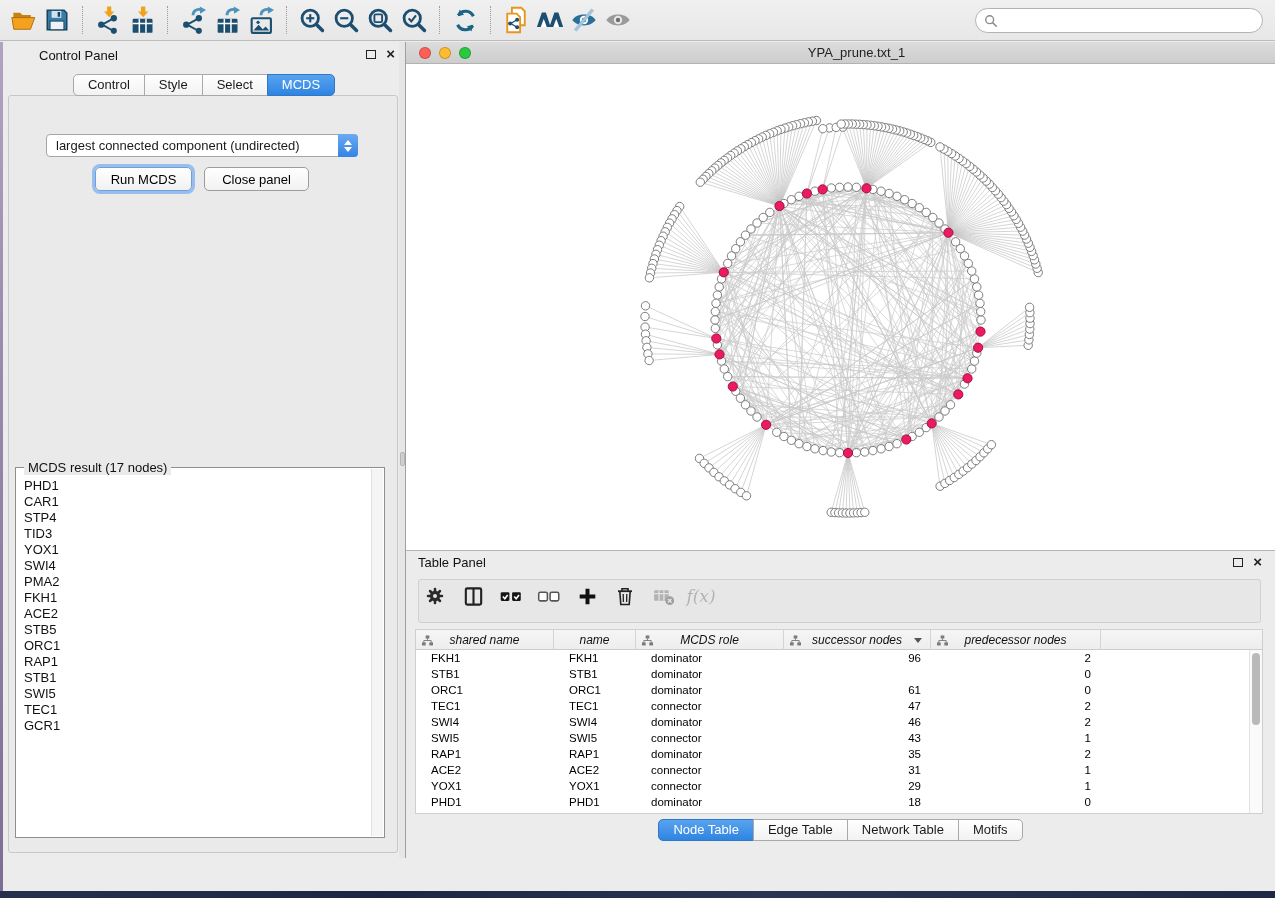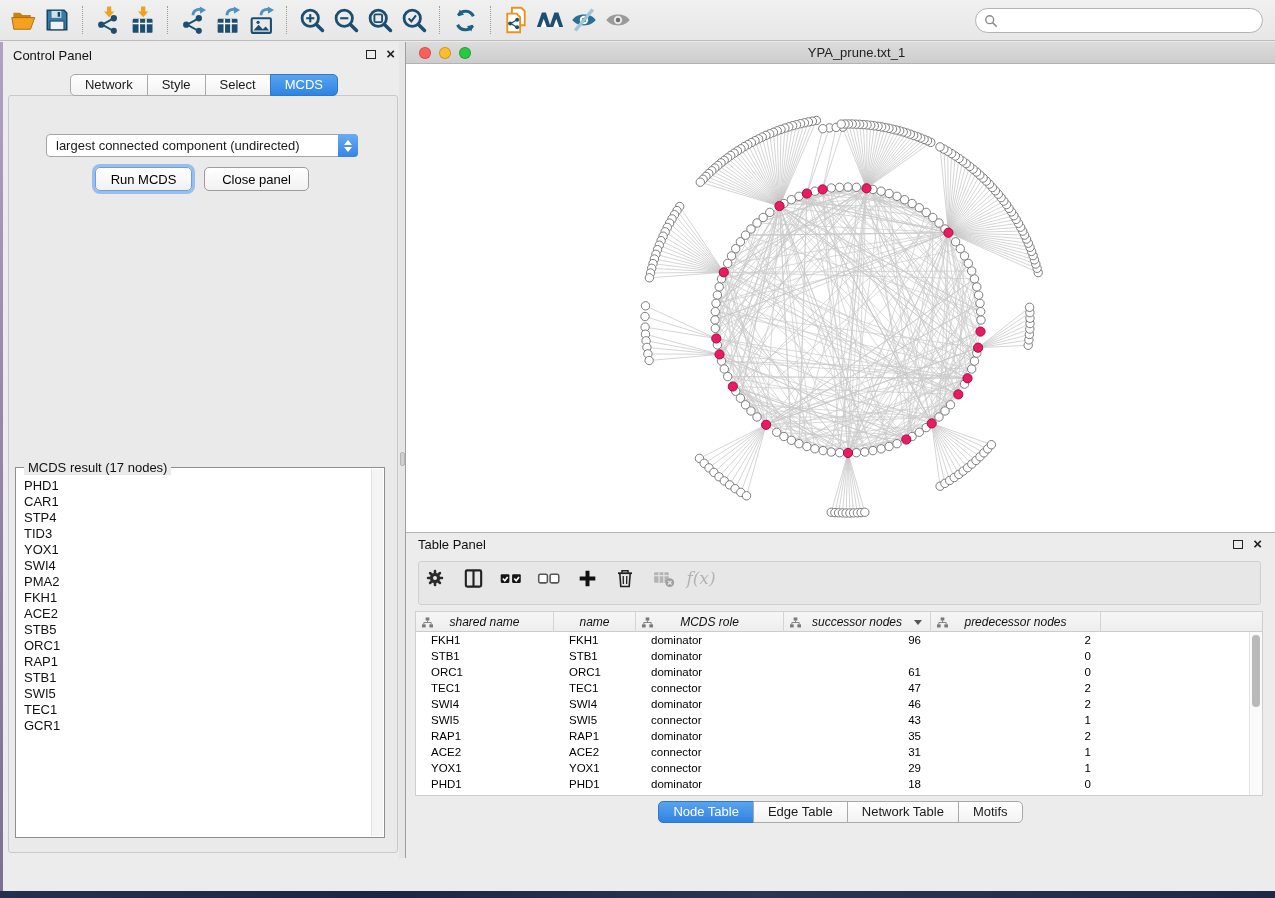--- a/index.html
+++ b/index.html
@@ -13,21 +13,21 @@
   .ticon svg { display:block; }
   .tsep { width:1px; height:28px; border-left:1px dotted #9a9a9a; margin:0 8px; }
   .searchbox { position:absolute; right:12px; top:8px; width:288px; height:25px; background:#fff; border:1px solid #b3b3b3; border-radius:13px; display:flex; align-items:center; padding-left:8px; }
   .searchbox input { border:none; outline:none; flex:1; height:20px; font-size:12px; background:transparent; margin-left:5px; }
 
   
   .purple-strip { position:absolute; left:0; top:42px; width:3px; height:849px; background:linear-gradient(#b2a2c2,#9a87ac 40%,#7d6f94); }
 
   
   .control-panel { position:absolute; left:3px; top:42px; width:402px; height:817px; background:#ececec; }
-  .cp-header { position:relative; height:28px; line-height:28px; padding-left:10px; font-size:13px; color:#111; }
+  .cp-header { position:relative; height:28px; line-height:28px; padding-left:10px; font-size:13px; color:#111;margin-left:26px; }
   .win-btns { position:absolute; right:10px; top:7px; display:flex; gap:10px; align-items:center; }
   .float-btn { width:10px; height:9px; border:1.5px solid #222; display:inline-block; cursor:pointer; background:transparent; }
   .close-btn { font-size:15px; font-weight:700; color:#222; line-height:10px; cursor:pointer; background:none; border:none; }
   .cp-tabs { position:absolute; left:0; top:32px; width:100%; display:flex; justify-content:center; z-index:2; }
   .seg-tab { height:22px; line-height:20px; padding:0 14px; background:linear-gradient(#ffffff,#f2f2f2); border:1px solid #a9a9a9; margin-left:-1px; font-size:13px; color:#1a1a1a; cursor:pointer; }
   .seg-tab:first-child { border-radius:5px 0 0 5px; margin-left:0; }
   .seg-tab:last-child { border-radius:0 5px 5px 0; }
   .seg-tab.selected { background:linear-gradient(#58a3ef,#2f84e2); color:#fff; border-color:#2f77c9; }
   .cp-content { position:absolute; left:5px; top:53px; width:390px; height:758px; background:#eaeaea; border:1px solid #c8c8c8; border-radius:3px; }
   .opt-label { position:absolute; top:18px; left:0; width:100%; text-align:center; font-size:13px; }
@@ -52,21 +52,21 @@
   
   .network-window { position:absolute; left:406px; top:42px; width:869px; height:523px; background:#fff; }
   .net-titlebar { position:relative; height:22px; background:linear-gradient(#dcdcdc,#cdcdcd); border-bottom:1px solid #b2b2b2; }
   .net-title { position:absolute; left:16px; width:100%; text-align:center; line-height:22px; font-size:13px; color:#222; }
   .traffic { position:absolute; left:13px; top:5px; display:flex; gap:8px; }
   .tl { width:12px; height:12px; border-radius:50%; border:0.5px solid rgba(0,0,0,.2); cursor:pointer; }
   .net-canvas { position:relative; width:869px; height:500px; background:#fff; }
   .h-handle { position:absolute; left:430px; bottom:2px; width:12px; height:9px; background:#d4d4d4; border:1px solid #bdbdbd; border-radius:2px; }
 
   
-  .table-panel { position:absolute; left:406px; top:532px; width:869px; height:293px; background:#ececec; border-top:1px solid #b5b5b5; }
+  .table-panel { position:absolute; left:406px; top:550px; width:869px; height:293px; background:#ececec; border-top:1px solid #b5b5b5; }
   .tp-title { position:absolute; left:12px; top:4px; font-size:13px; color:#111; }
   .tp-toolbar { position:absolute; left:12px; top:28px; width:843px; height:44px; background:#e7e7e7; border:1px solid #d0d0d0; border-radius:3px; display:flex; gap:6px; padding-left:0; }
   .tp-toolbar .ticon { width:32px; height:32px; }
   .fx { font-family:"DejaVu Serif", serif; font-style:italic; font-size:17px; color:#b3b3b3; }
   .tp-table { position:absolute; left:9px; top:78px; width:848px; height:185px; background:#fff; border:1px solid #cfcfcf; }
   .tp-thead { position:relative; height:20px; background:linear-gradient(#f6f6f6,#ededed); border-bottom:1px solid #cccccc; display:flex;font-style:italic; }
   .th-cell { position:relative; height:20px; border-right:1px solid #d4d4d4; font-size:12px; color:#111; display:flex; align-items:center; justify-content:center; }
   .th-cell .hicon { position:absolute; left:6px; top:5px; }
   .th-sort { position:absolute; right:8px; top:8px; width:0; height:0; border-left:4px solid transparent; border-right:4px solid transparent; border-top:5px solid #555; }
   .tp-tbody { position:relative; }
@@ -254,21 +254,21 @@
 
   <div class="control-panel">
     <div class="cp-header">
       <span>Control Panel</span>
       <span class="win-btns">
         <button class="float-btn" title="Float"></button>
         <button class="close-btn" title="Close">×</button>
       </span>
     </div>
     <div class="cp-tabs" id="cp-tabs">
-        <button class="seg-tab">Network</button>
+        <button class="seg-tab">Control</button>
         <button class="seg-tab">Style</button>
         <button class="seg-tab">Select</button>
         <button class="seg-tab selected">MCDS</button>
       </div>
     <div class="cp-content">
       <div class="dropdown">
         <span class="dd-text">largest connected component (undirected)</span>
         <span class="dd-stepper">
             <span class="dd-up"></span>
             <span class="dd-down"></span>

